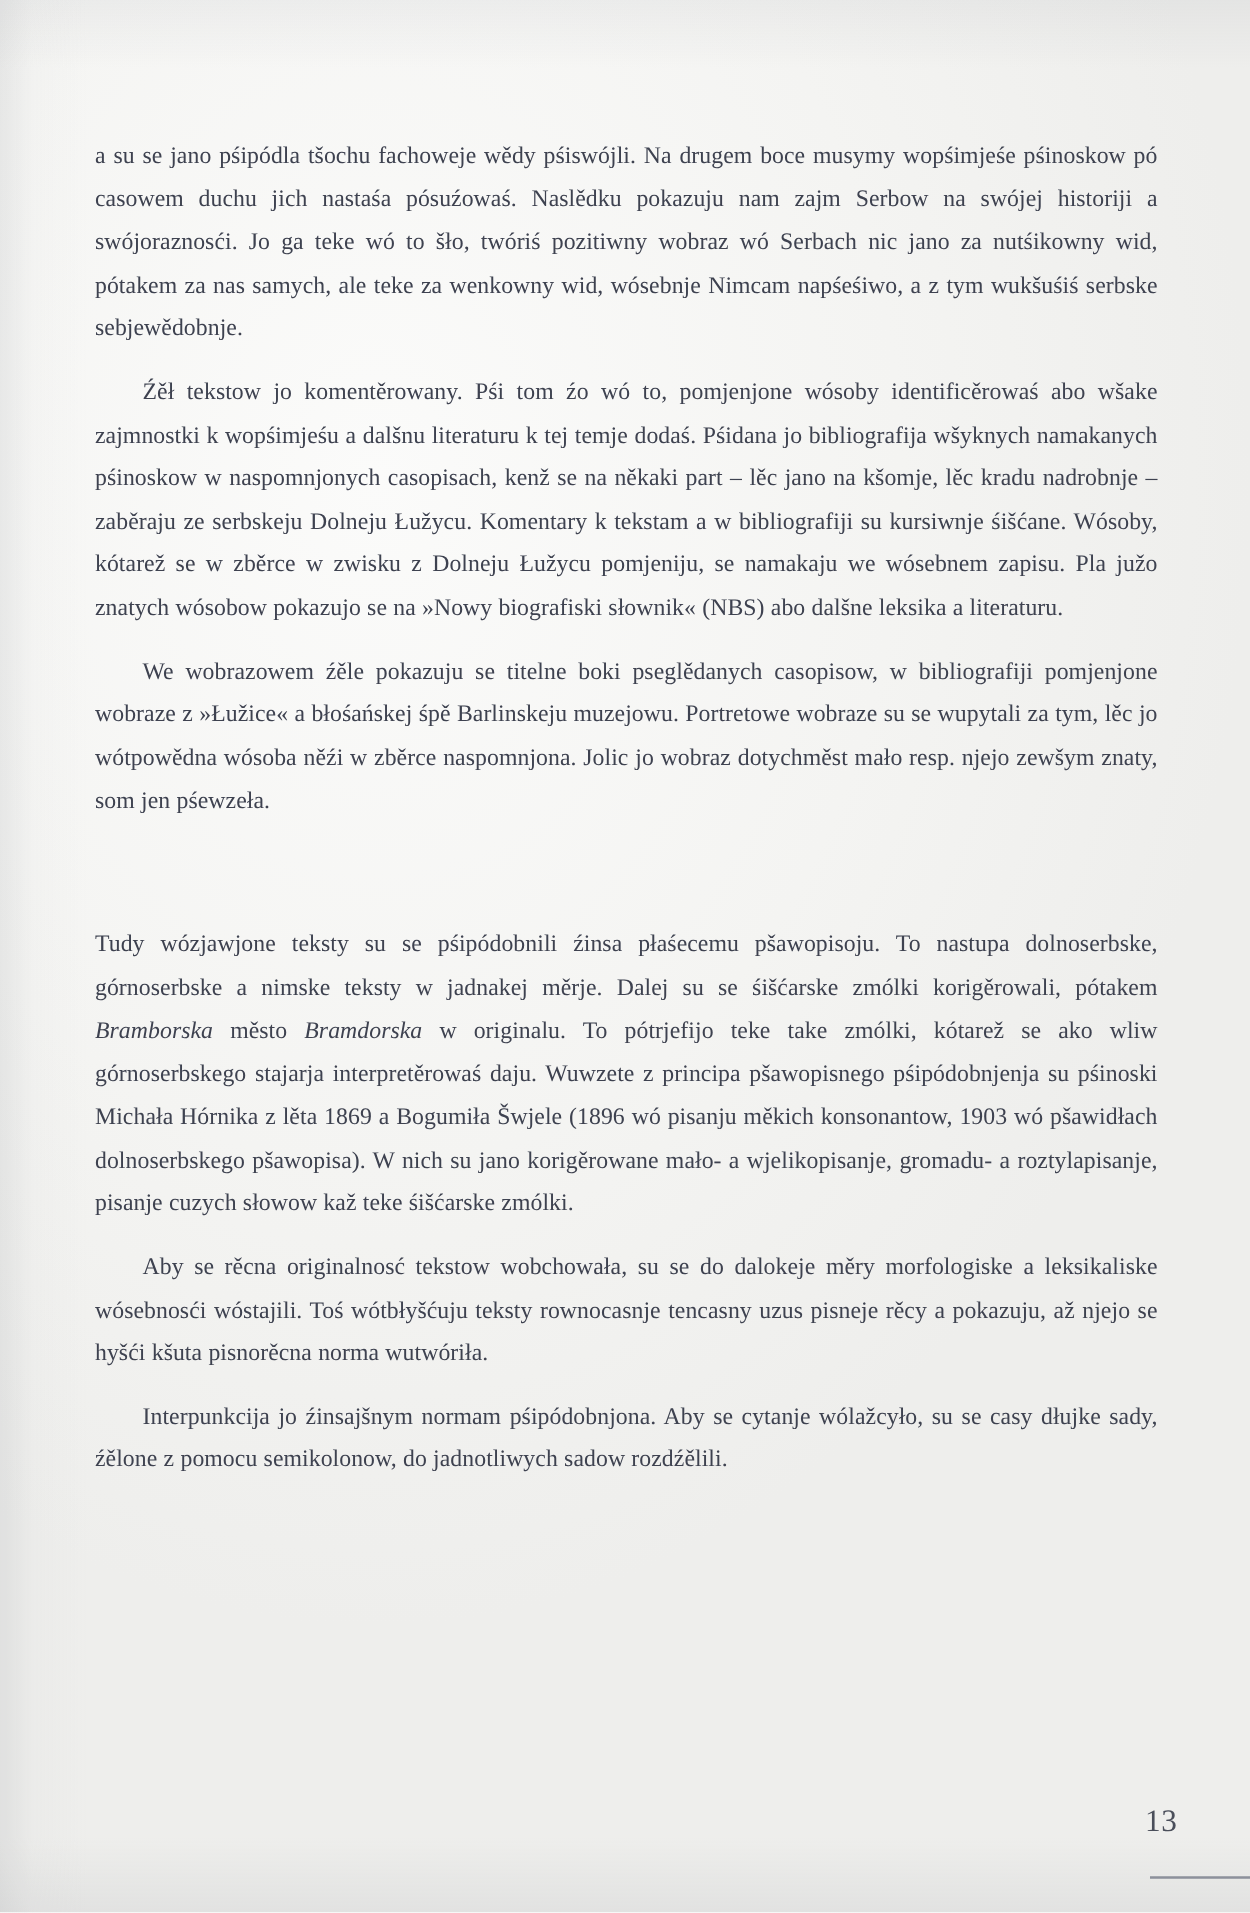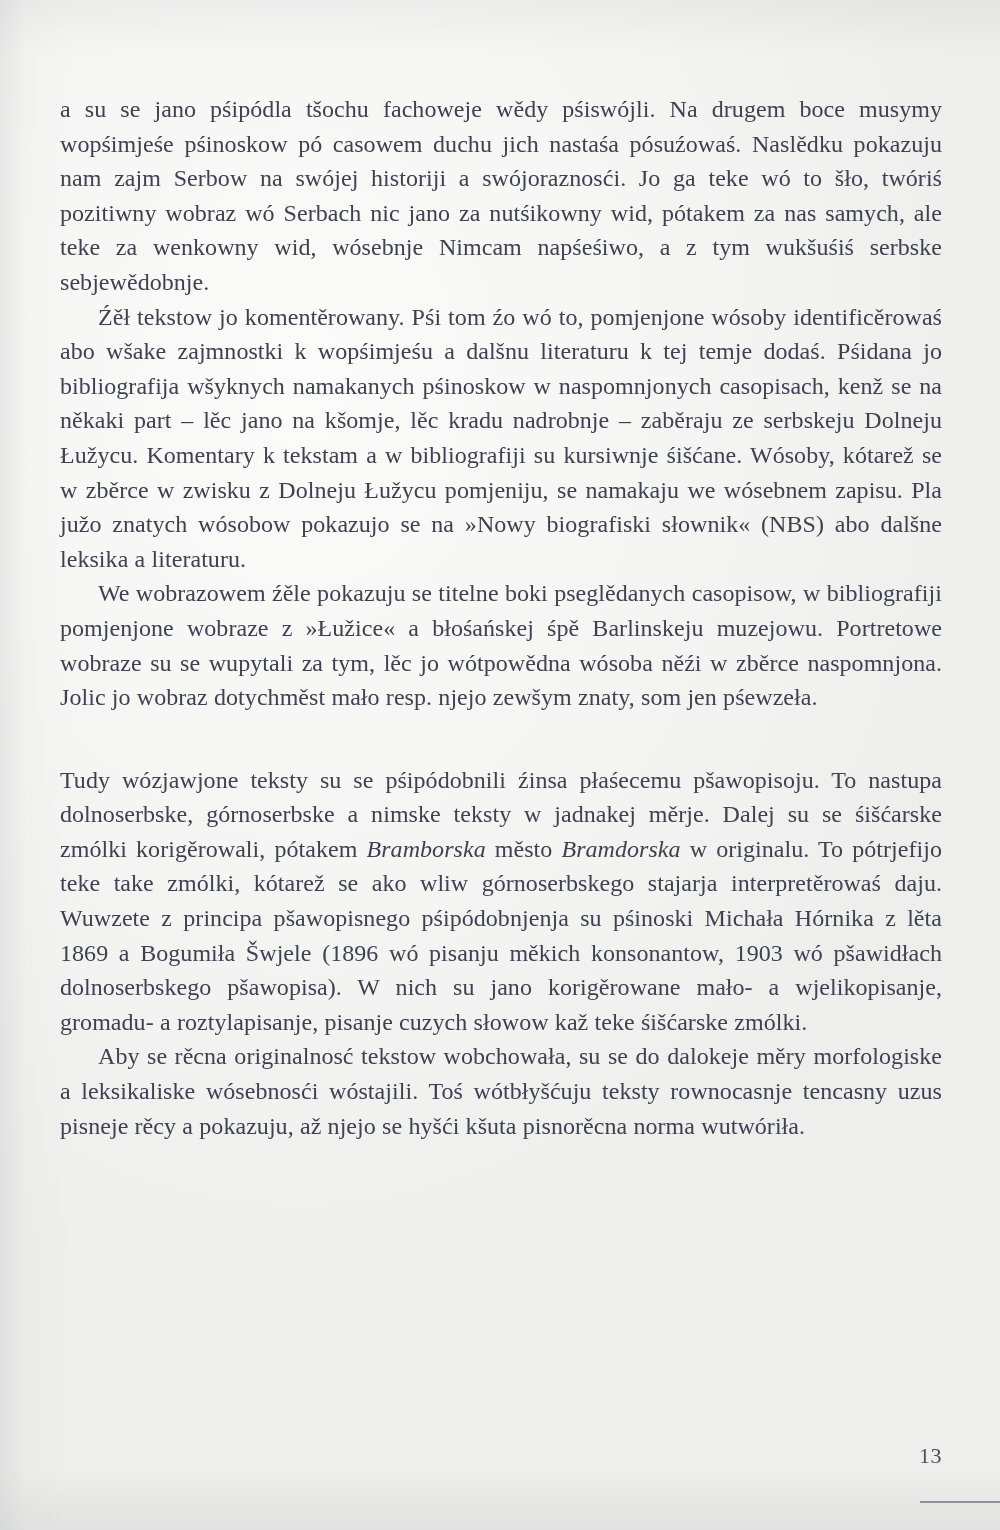--- a/index.html
+++ b/index.html
@@ -38,24 +38,24 @@
   }
 
   .textblock {
     position: absolute;
     left: 60px;
     top: 92px;
     width: 882px;
   }
 
   p.para {
-    margin: 0;
+    margin: 16px;
     text-align: justify;
     text-justify: inter-word;
-    font-size: 24px;
+    font-size: 19px;
     line-height: 34.6px;
     letter-spacing: 0.05px;
     word-spacing: 0.2px;
     hyphens: none;
     color: #3e4250;
   }
 
   p.indent {
     text-indent: 38px;
   }
@@ -65,21 +65,21 @@
     height: 48px;
   }
 
   i.ital {
   }
 
   .folio {
     position: absolute;
     right: 58px;
     top: 1445px;
-    font-size: 22px;
+    font-size: 25px;
     line-height: 1;
     color: #4a4e5a;
     letter-spacing: 0.5px;
   }
 
   .footrule {
     position: absolute;
     left: 920px;
     top: 1501px;
     width: 80px;
@@ -99,20 +99,21 @@
       <p class="para">a su se jano pśipódla tšochu fachoweje wědy pśiswójli. Na drugem boce musymy wopśimjeśe pśinoskow pó casowem duchu jich nastaśa pósuźowaś. Naslědku pokazuju nam zajm Serbow na swójej historiji a swójoraznosći. Jo ga teke wó to šło, twóriś pozitiwny wobraz wó Serbach nic jano za nutśikowny wid, pótakem za nas samych, ale teke za wenkowny wid, wósebnje Nimcam napśeśiwo, a z tym wukšuśiś serbske sebjewědobnje.</p>
       <p class="para indent">Źěł tekstow jo komentěrowany. Pśi tom źo wó to, pomjenjone wósoby identificěrowaś abo wšake zajmnostki k wopśimjeśu a dalšnu literaturu k tej temje dodaś. Pśidana jo bibliografija wšyknych namakanych pśinoskow w naspomnjonych casopisach, kenž se na někaki part – lěc jano na kšomje, lěc kradu nadrobnje – zaběraju ze serbskeju Dolneju Łužycu. Komentary k tekstam a w bibliografiji su kursiwnje śišćane. Wósoby, kótarež se w zběrce w zwisku z Dolneju Łužycu pomjeniju, se namakaju we wósebnem zapisu. Pla južo znatych wósobow pokazujo se na »Nowy biografiski słownik« (NBS) abo dalšne leksika a literaturu.</p>
       <p class="para indent">We wobrazowem źěle pokazuju se titelne boki pseglědanych casopisow, w bibliografiji pomjenjone wobraze z »Łužice« a błośańskej śpě Barlinskeju muzejowu. Portretowe wobraze su se wupytali za tym, lěc jo wótpowědna wósoba něźi w zběrce naspomnjona. Jolic jo wobraz dotychměst mało resp. njejo zewšym znaty, som jen pśewzeła.</p>
     </div>
 
     <div class="block-gap"></div>
 
     <div>
       <p class="para"><span>Tudy wózjawjone teksty su se pśipódobnili źinsa płaśecemu pšawopisoju. To nastupa dolnoserbske, górnoserbske a nimske teksty w jadnakej měrje. Dalej su se śišćarske zmólki korigěrowali, pótakem </span><i class="ital">Bramborska</i><span> město </span><i class="ital">Bramdorska</i><span> w originalu. To pótrjefijo teke take zmólki, kótarež se ako wliw górnoserbskego stajarja interpretěrowaś daju. Wuwzete z principa pšawopisnego pśipódobnjenja su pśinoski Michała Hórnika z lěta 1869 a Bogumiła Šwjele (1896 wó pisanju měkich konsonantow, 1903 wó pšawidłach dolnoserbskego pšawopisa). W nich su jano korigěrowane mało- a wjelikopisanje, gromadu- a roztylapisanje, pisanje cuzych słowow kaž teke śišćarske zmólki.</span></p>
       <p class="para indent"><span>Aby se rěcna originalnosć tekstow wobchowała, su se do dalokeje měry morfologiske a leksikaliske wósebnosći wóstajili. Toś wótbłyšćuju teksty rownocasnje tencasny uzus pisneje rěcy a pokazuju, až njejo se hyšći kšuta pisnorěcna norma wutwóriła.</span></p>
+      <p class="para indent"><span>Interpunkcija jo źinsajšnym normam pśipódobnjona. Aby se cytanje wólažcyło, su se casy dłujke sady, źělone z pomocu semikolonow, do jadnotliwych sadow rozdźělili.</span></p>
     </div>
 
   </div>
 
   <div class="folio">13</div>
 
   <div class="footrule"></div>
 
 </div>
 

